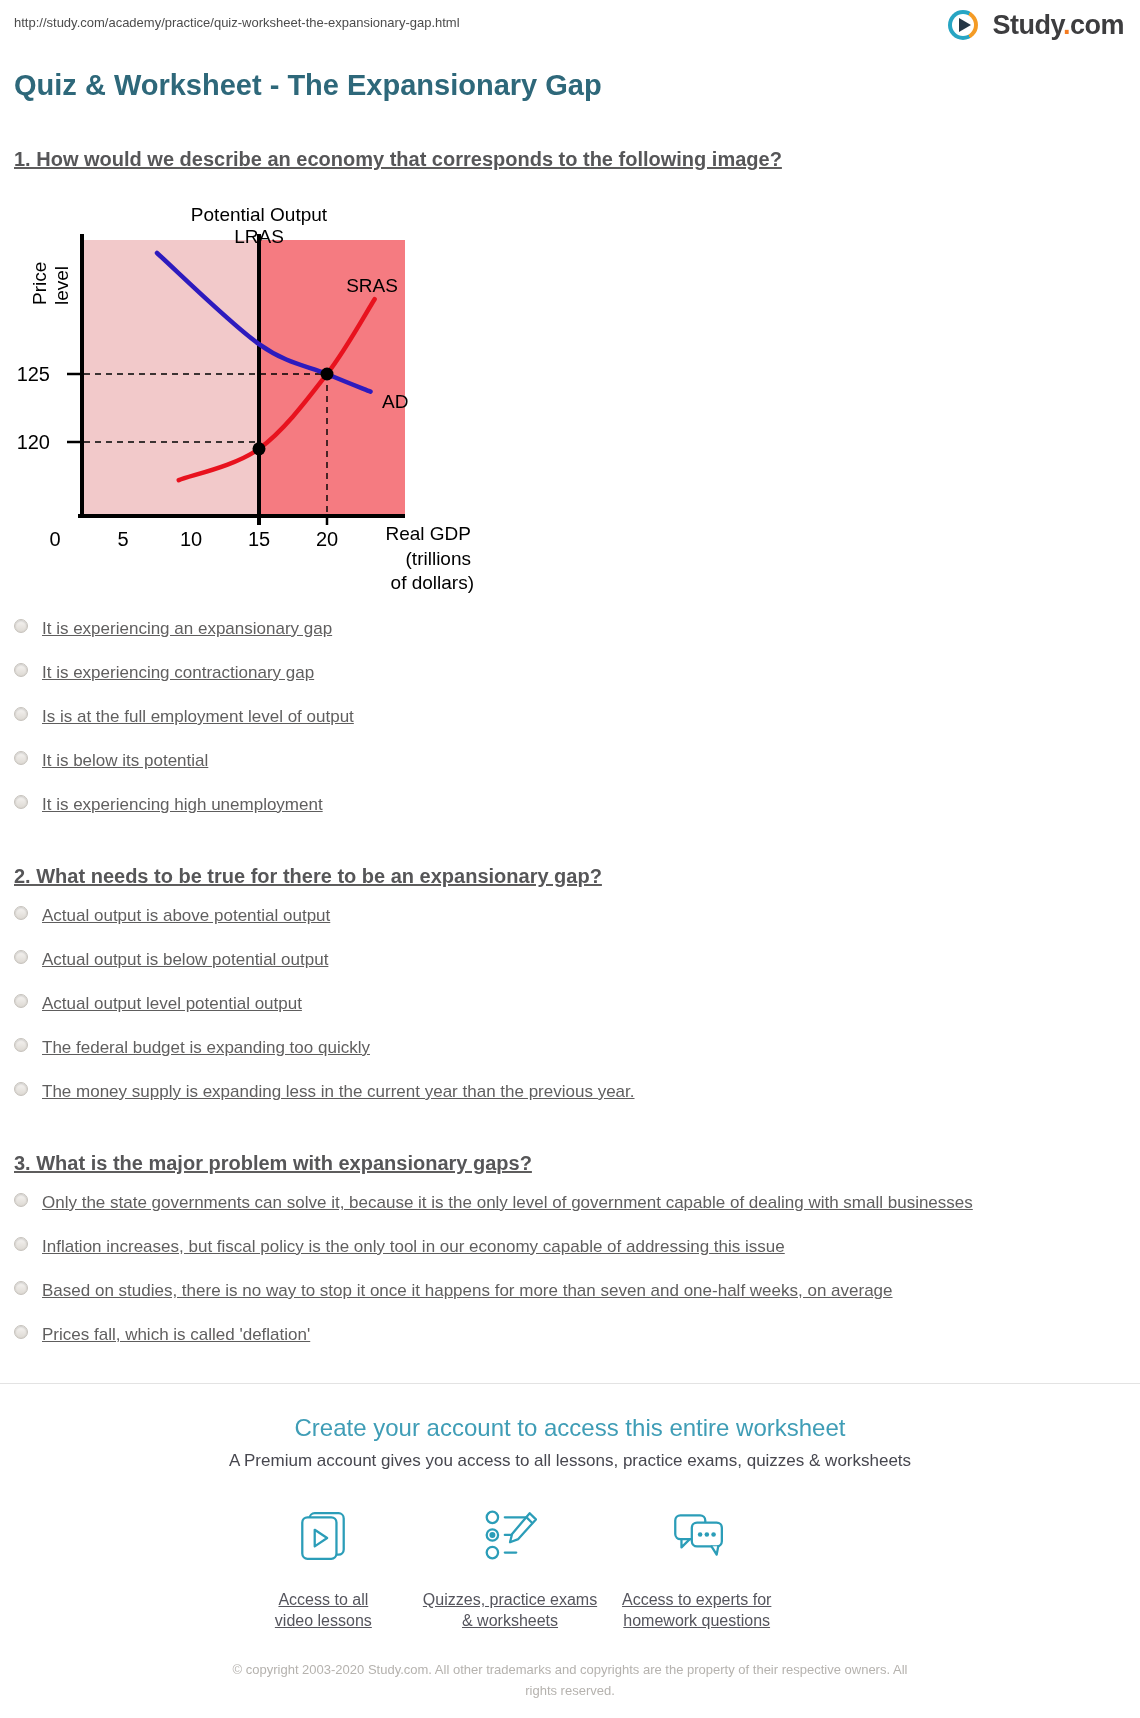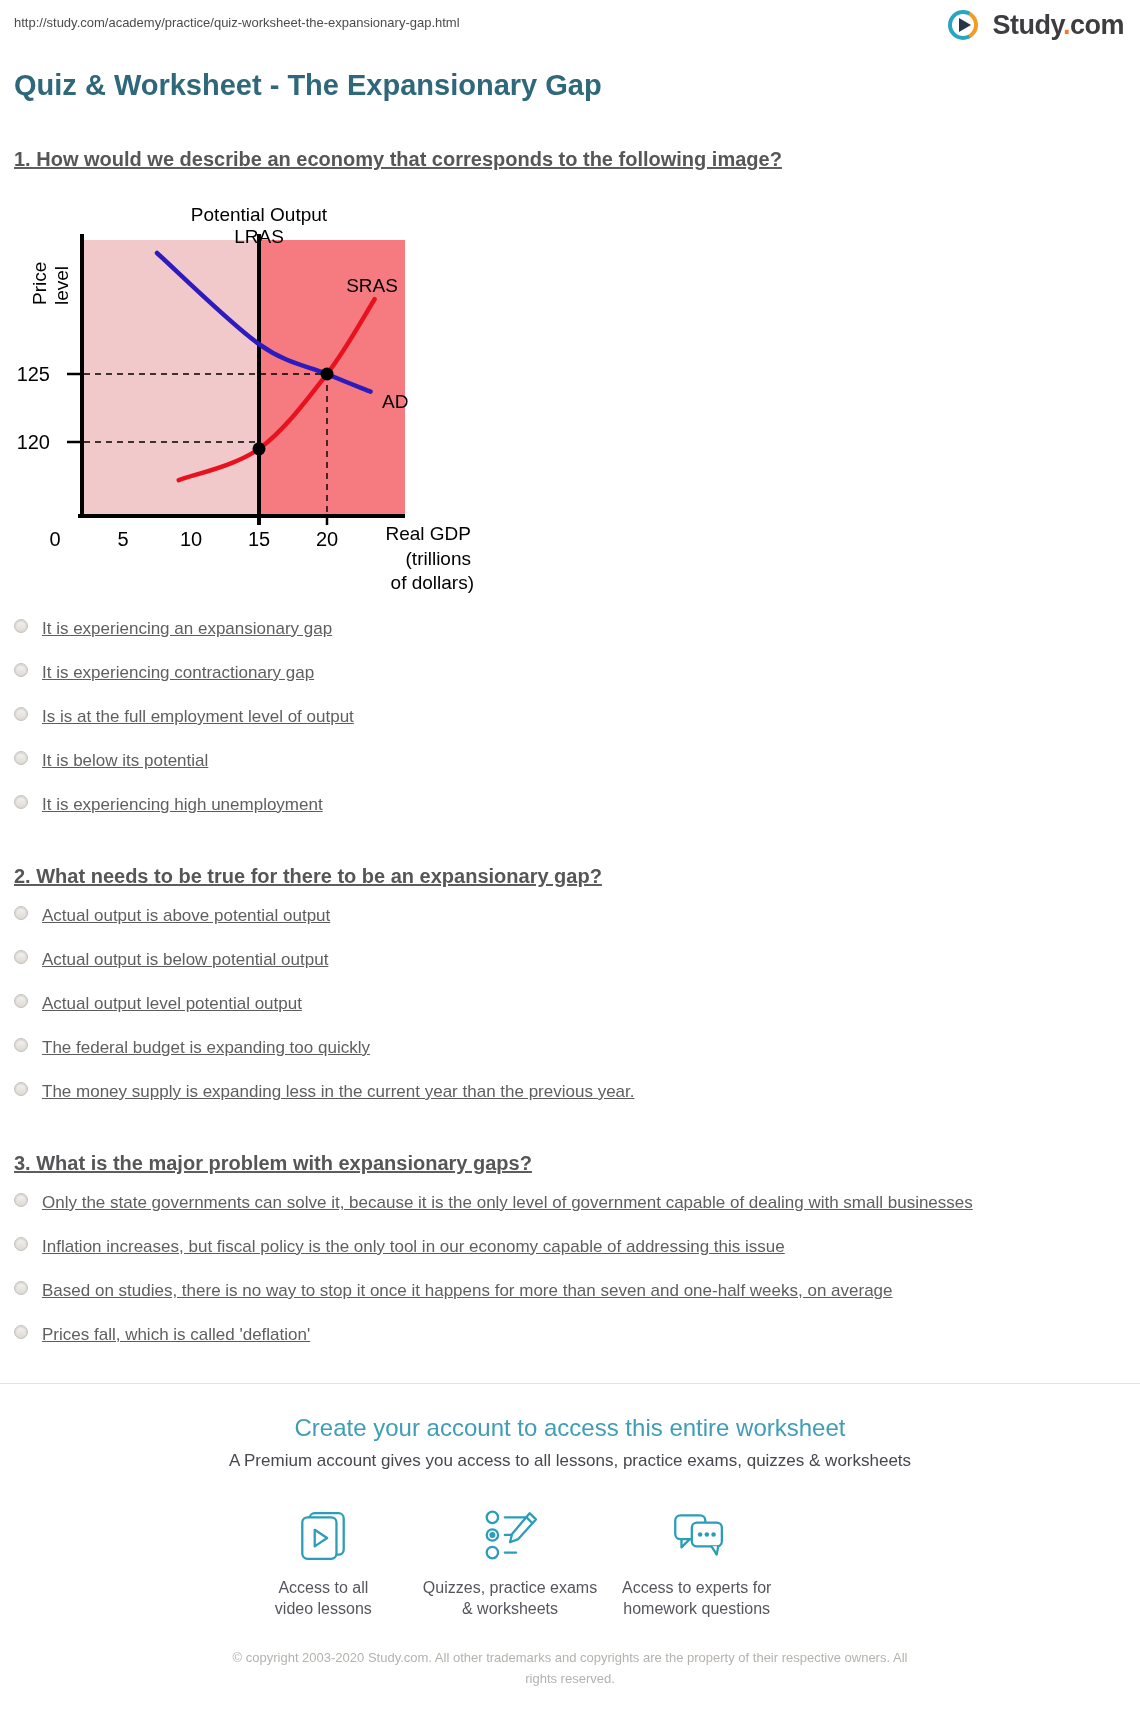--- a/index.html
+++ b/index.html
@@ -40,21 +40,21 @@
   .axis-label { font-size:19px; }
 
   
   .divider { border:none; border-top:1px solid #e3e3e3; margin:34px 0 0 0; }
   .footer { width:1080px; margin:0 auto; text-align:center; }
   .footer-heading { margin-top:30px; font-size:24px; font-weight:400; color:#3f9db6; }
   .footer-sub { margin-top:9px; font-size:17px; color:#47474f; }
   .features { display:flex; width:560px; margin:36px 0 0 200px; }
   .feature { flex:1; text-align:center; }
   .feature-icon { height:58px; display:flex; align-items:flex-end; justify-content:center; }
-  .feature-label { margin-top:12px; font-size:16px; color:#55555d; line-height:21px; }
+  .feature-label { margin-top:24px; font-size:16px; color:#55555d; line-height:21px;text-decoration:underline; }
   .copyright { width:690px; margin:28px auto 24px auto; font-size:13px; line-height:21px; color:#b5b2ae; text-align:center; }
 </style>
 </head>
 <body>
 
 <div class="topbar">
   <div class="url">http://study.com/academy/practice/quiz-worksheet-the-expansionary-gap.html</div>
   <div class="logo">
     <span class="logo-badge"></span>
     <span class="logo-text"><span>Study</span><span class="logo-dot">.</span><span>com</span></span>

